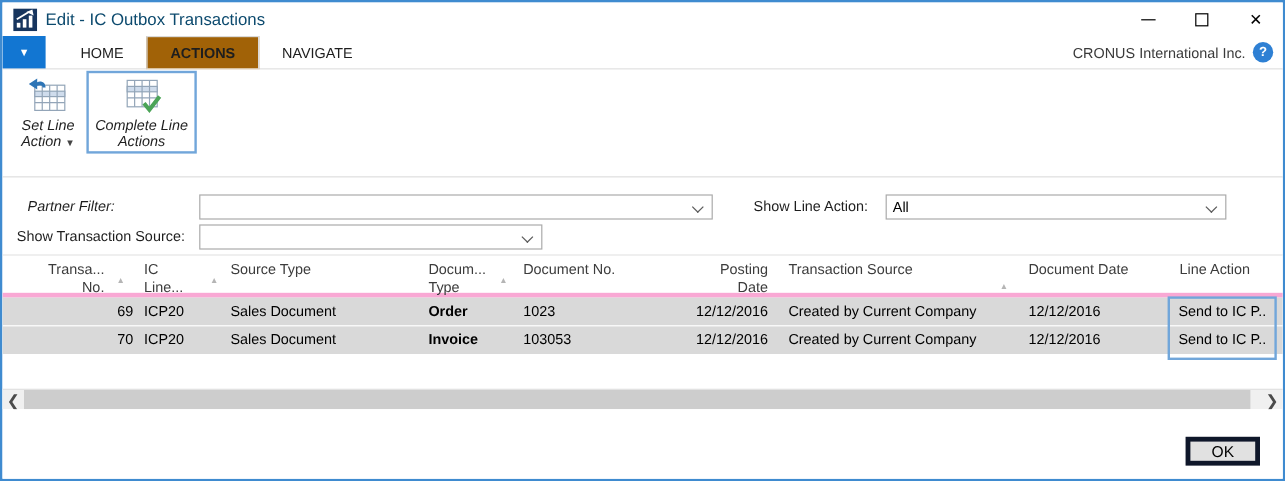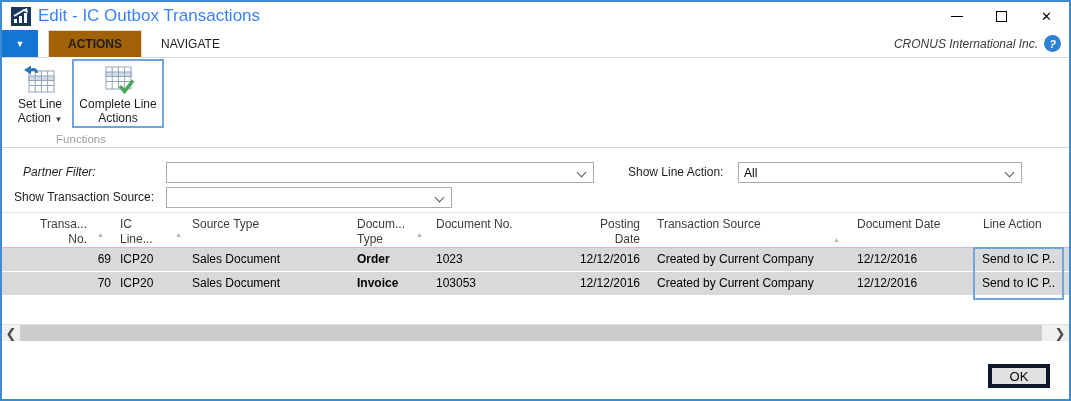--- a/index.html
+++ b/index.html
@@ -7,65 +7,65 @@
   body { font-family:"Liberation Sans","DejaVu Sans",sans-serif; font-size:12px; color:#1e1e1e; }
 
   .window {
     position:relative; width:1071px; height:401px; background:#fff;
     border:2px solid #3f8bd0; overflow:hidden; display:flex; flex-direction:column;
   }
 
   
   .titlebar { height:28px; flex:0 0 28px; display:flex; align-items:center; background:#fff; }
   .app-icon { width:20px; height:19px; margin-left:9px; flex:0 0 auto; }
-  .title-text { margin-left:7px; font-size:17px; color:#3b82f6; }
+  .title-text { margin-left:7px; font-size:14px; color:#0c4a6e; }
   .win-controls { margin-left:auto; display:flex; align-items:center; height:100%; }
   .win-btn { width:45px; height:100%; display:flex; align-items:center; justify-content:center; cursor:default; }
   .glyph-min { width:12px; height:1px; background:#000; }
   .glyph-max { width:11px; height:11px; border:1px solid #000; background:#fff; }
   .glyph-close { font-size:13px; color:#000; line-height:1; }
 
   
   .tabrow { height:28px; flex:0 0 28px; display:flex; align-items:stretch; border-bottom:1px solid #d9d9d9; background:#fff; }
   .appmenu { width:36px; background:#1276d2; color:#fff; display:flex; align-items:center; justify-content:center; font-size:9px; cursor:default; }
   .tabs { display:flex; margin-left:10px; }
   .tab { padding:0 19px; display:flex; align-items:center; font-size:12px; color:#1e1e1e; cursor:default; }
   .tab.active { background:#a16207; border:1px solid #d9d9d9; border-bottom:1px solid #fff; margin-bottom:-1px;font-weight:bold; }
-  .tabrow-right { margin-left:auto; display:flex; align-items:center; padding-right:8px;font-style:italic; }
+  .tabrow-right { margin-left:auto; display:flex; align-items:center; padding-right:8px; }
   .company { color:#3a3a3a; margin-right:6px; }
   .help-badge { width:17px; height:17px; border-radius:50%; background:#2e80d4; color:#fff;
     font-weight:bold; font-size:11px; display:flex; align-items:center; justify-content:center; }
 
   
   .ribbon { height:90px; flex:0 0 90px; background:#fff; border-bottom:1px solid #d6d6d6; position:relative; }
   .ribbon-group { position:relative; height:100%; width:160px; }
   .ribbon-buttons { display:flex; align-items:flex-start; padding:1px 0 0 6px; }
   .ribbon-btn { display:flex; flex-direction:column; align-items:center; text-align:center;
-    border:2px solid transparent; padding:2px 1px 1px 1px; cursor:default; }
+    border:2px solid transparent; padding:2px 1px 1px 1px; cursor:default;font-style:italic; }
   .ribbon-btn.focused { border-color:#71a6da; }
   .ribbon-btn .icon-box { height:34px; display:flex; align-items:center; justify-content:center; }
   .ribbon-btn .btn-label { line-height:14px; font-size:12px; color:#1e1e1e; }
   .btn-setline .btn-label { width:58px; }
   .btn-complete .btn-label { width:86px; }
   .drop-caret { font-size:8px; color:#444; }
   .group-label { position:absolute; bottom:2px; left:0; width:158px; text-align:center;
     color:#9e9e9e; font-size:11.5px; }
 
   
   .filterbar { height:64px; flex:0 0 64px; background:#fff; position:relative; }
   .flabel { position:absolute; color:#1e1e1e; }
   .combo { position:absolute; height:21px; background:#fff; border:1px solid #ababab; }
   .combo .val { position:absolute; left:5px; top:3px; color:#000; }
   .chev { position:absolute; right:8px; top:6px; width:7px; height:7px;
     border-right:1px solid #5a5a5a; border-bottom:1px solid #5a5a5a; transform:rotate(45deg); }
 
   
   .grid-area { flex:0 0 129px; height:129px; position:relative; background:#fff; border-top:1px solid #e4e4e4; }
   .grid-cols { display:grid; grid-template-columns:115px 73px 162px 83px 137px 78px 200px 127px 1fr; }
-  .grid-header { height:35px; border-bottom:1px solid #f9a8d4; }
+  .grid-header { height:35px; border-bottom:4px solid #f9a8d4; }
   .hcell { position:relative; padding-top:4px; font-size:12px; color:#3c3c3c; line-height:15px; cursor:default; }
   .hline { display:block; }
   .sort { position:absolute; font-size:7px; color:#b5b5b5; }
   .hcell.c0 { text-align:right; padding-right:30px; }
   .hcell.c0 .sort { right:13px; top:14px; }
   .hcell.c1 { padding-left:3px; }
   .hcell.c1 .sort { right:8px; top:14px; }
   .hcell.c2 { padding-left:2px; }
   .hcell.c3 { padding-left:5px; }
   .hcell.c3 .sort { right:12px; top:14px; }
@@ -127,20 +127,23 @@
           <span class="glyph-close">✕</span>
         </div>
     </div>
   </div>
 
   <div class="tabrow">
     <div class="appmenu">
       <span>▼</span>
     </div>
     <div class="tabs">
+      <div class="tab">
+          <span>HOME</span>
+        </div>
       <div class="tab active">
           <span>ACTIONS</span>
         </div>
       <div class="tab">
           <span>NAVIGATE</span>
         </div>
     </div>
     <div class="tabrow-right">
       <span class="company">CRONUS International Inc.</span>
       <div class="help-badge">
@@ -170,21 +173,20 @@
               <rect x="6" y="3" width="25" height="22" fill="#fff" stroke="#93a5b8"></rect>
               <rect x="6" y="8" width="25" height="4.5" fill="#cfdcec" stroke="#93a5b8"></rect>
               <path d="M12.2 3 V25 M18.4 3 V25 M24.6 3 V25" stroke="#93a5b8" fill="none"></path>
               <path d="M6 17.5 H31" stroke="#93a5b8" fill="none"></path>
               <path d="M20 22 l4.5 5.5 l8.5 -11" stroke="#4ba457" stroke-width="3.4" fill="none"></path>
             </svg>
           </div>
           <div class="btn-label">Complete Line Actions</div>
         </div>
       </div>
-      <div class="group-label">Functions</div>
     </div>
   </div>
 
   <div class="filterbar">
     <span class="flabel" style="left:21px; top:17px;font-style:italic;">Partner Filter:</span>
     <div class="combo" style="left:164px; top:14px; width:428px;">
       <span class="val"></span>
       <span class="chev"></span>
     </div>
 

